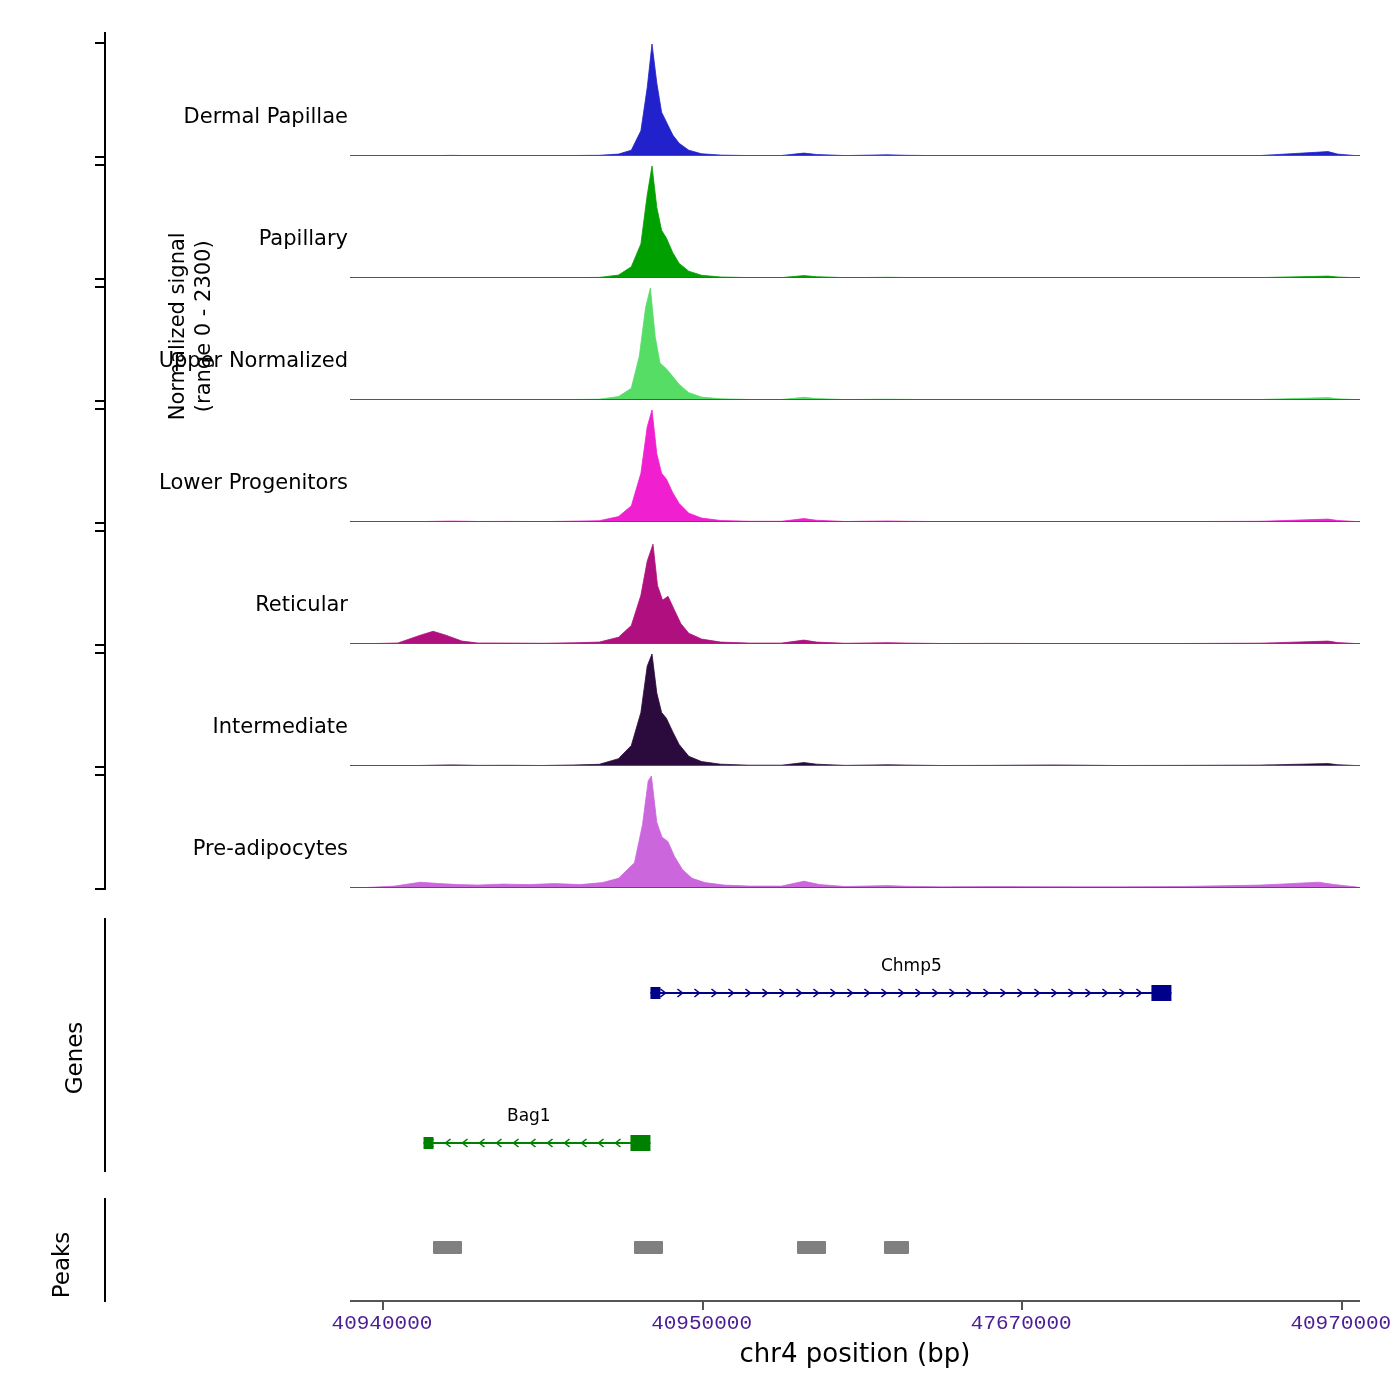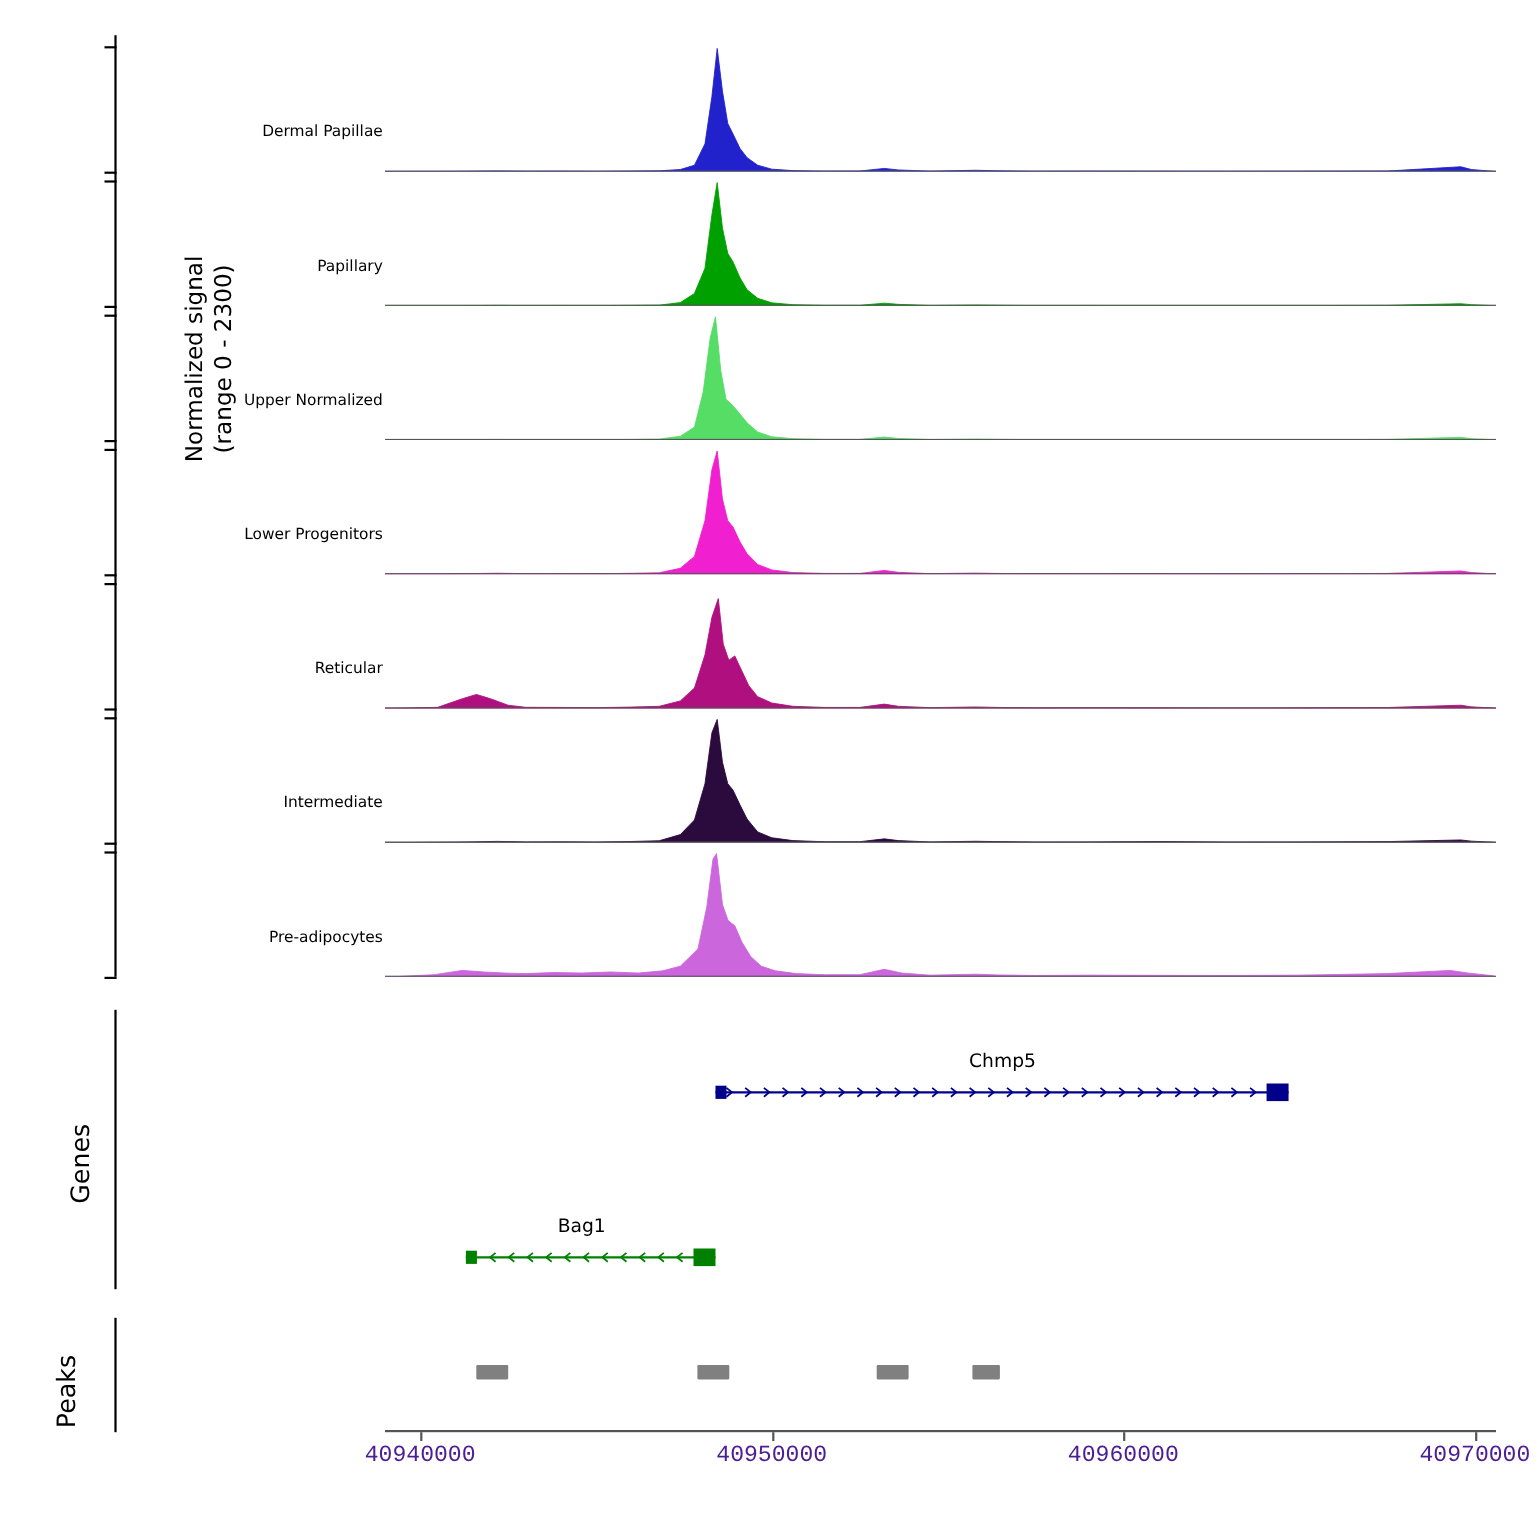--- a/index.html
+++ b/index.html
@@ -49,21 +49,21 @@
   .tick{position:absolute;background:#000;height:2px;width:11px;left:95px;}
 
   
   .track{position:absolute;left:350px;width:1010px;height:116px;}
   .track .baseline{position:absolute;left:0;right:0;bottom:0;height:1px;background:#555;}
   .track .label{
     position:absolute;
     right:1012px;
     bottom:28px;
     white-space:nowrap;
-    font-size:14px;
+    font-size:21px;
     text-align:right;
   }
   .track svg{position:absolute;left:0;bottom:0;}
 
   
   .gene-track{position:absolute;left:350px;width:1010px;}
   .gene-name{position:absolute;font-size:17px;white-space:nowrap;text-align:right;}
 
   
   .peak{position:absolute;height:13px;background:#808080;border-radius:1px;}
@@ -222,18 +222,19 @@
       <div class="peak" style="left: 883.766px; width: 25.5696px; top: 1241px;"></div>
     </div>
 
   <div id="x-axis"></div>
   <div id="x-ticks">
       <div style="position: absolute; left: 381.962px; top: 1302px; width: 2px; height: 8px; background: rgb(85, 85, 85);"></div>
       <div class="xtick-label" style="left: 381.962px; top: 1312px;">40940000</div>
       <div style="position: absolute; left: 701.582px; top: 1302px; width: 2px; height: 8px; background: rgb(85, 85, 85);"></div>
       <div class="xtick-label" style="left: 701.582px; top: 1312px; text-align: center;">40950000</div>
       <div style="position: absolute; left: 1021.2px; top: 1302px; width: 2px; height: 8px; background: rgb(85, 85, 85);"></div>
-      <div class="xtick-label" style="left: 1021.2px; top: 1312px;">40960000</div>
+      <div class="xtick-label" style="left: 1021.2px; top: 1312px;">47670000</div>
       <div style="position: absolute; left: 1340.82px; top: 1302px; width: 2px; height: 8px; background: rgb(85, 85, 85);"></div>
       <div class="xtick-label" style="left: 1340.82px; top: 1312px;">40970000</div>
     </div>
+  <div id="x-axis-label">chr4 position (bp)</div>
 
 </div>
 
 </body></html>

